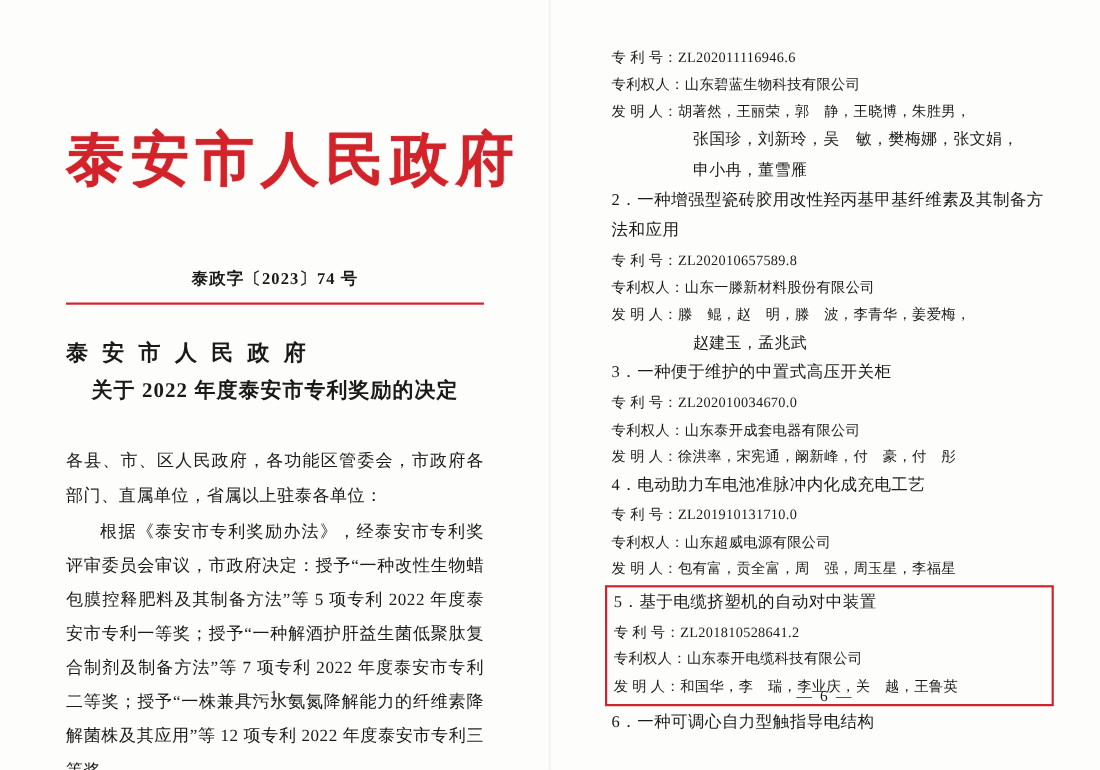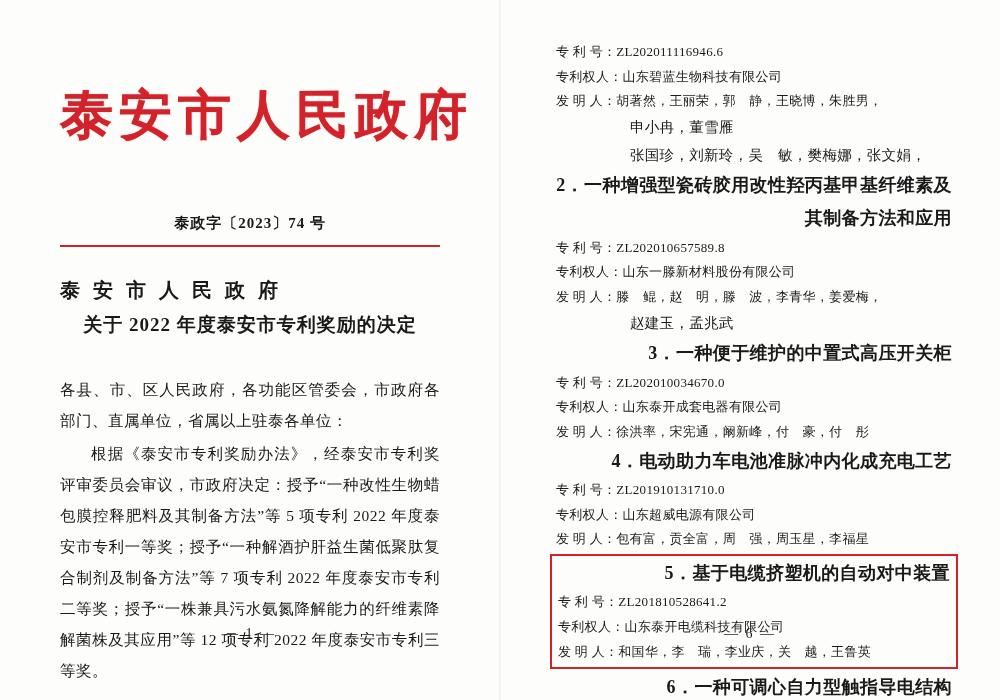--- a/index.html
+++ b/index.html
@@ -23,21 +23,21 @@
   .spread {
     display: flex;
     width: 1000px;
     height: 700px;
   }
   .page-left {
     position: relative;
     width: 500px;
     height: 700px;
     box-sizing: border-box;
-    padding: 28px 60px 20px 60px;
+    padding: 58px 60px 20px 60px;
   }
   .page-right {
     position: relative;
     width: 500px;
     height: 700px;
     box-sizing: border-box;
     padding: 40px 48px 20px 56px;
   }
   
   .masthead {
@@ -93,26 +93,25 @@
     position: absolute;
     bottom: 58px;
     left: 0;
     width: 100%;
     text-align: center;
     font-size: 14px;
     letter-spacing: 2px;
   }
   
   .entry-head {
-    font-size: 18px;
-    font-weight: bold;
+    font-size: 15px;
+    font-weight: normal;
     line-height: 1.85;
     letter-spacing: 0.4px;
     margin: 0;
-    text-align: right;
   }
   .field-row {
     display: flex;
     font-size: 13px;
     line-height: 1.9;
     letter-spacing: 0.3px;
     margin: 0;
   }
   .field-label {
     flex: 0 0 auto;
@@ -177,22 +176,22 @@
           <span class="field-value">ZL202011116946.6</span>
         </div>
         <div class="field-row">
           <span class="field-label">专利权人：</span>
           <span class="field-value">山东碧蓝生物科技有限公司</span>
         </div>
         <div class="field-row">
           <span class="field-label">发 明 人：</span>
           <span class="field-value">胡著然，王丽荣，郭　静，王晓博，朱胜男，</span>
         </div>
+        <div class="cont-row">张国珍，刘新玲，吴　敏，樊梅娜，张文娟，</div>
         <div class="cont-row">申小冉，董雪雁</div>
-        <div class="cont-row">张国珍，刘新玲，吴　敏，樊梅娜，张文娟，</div>
       </div>
 
       <div>
         <div class="entry-head">2．一种增强型瓷砖胶用改性羟丙基甲基纤维素及其制备方法和应用</div>
         <div class="field-row">
           <span class="field-label">专 利 号：</span>
           <span class="field-value">ZL202010657589.8</span>
         </div>
         <div class="field-row">
           <span class="field-label">专利权人：</span>

